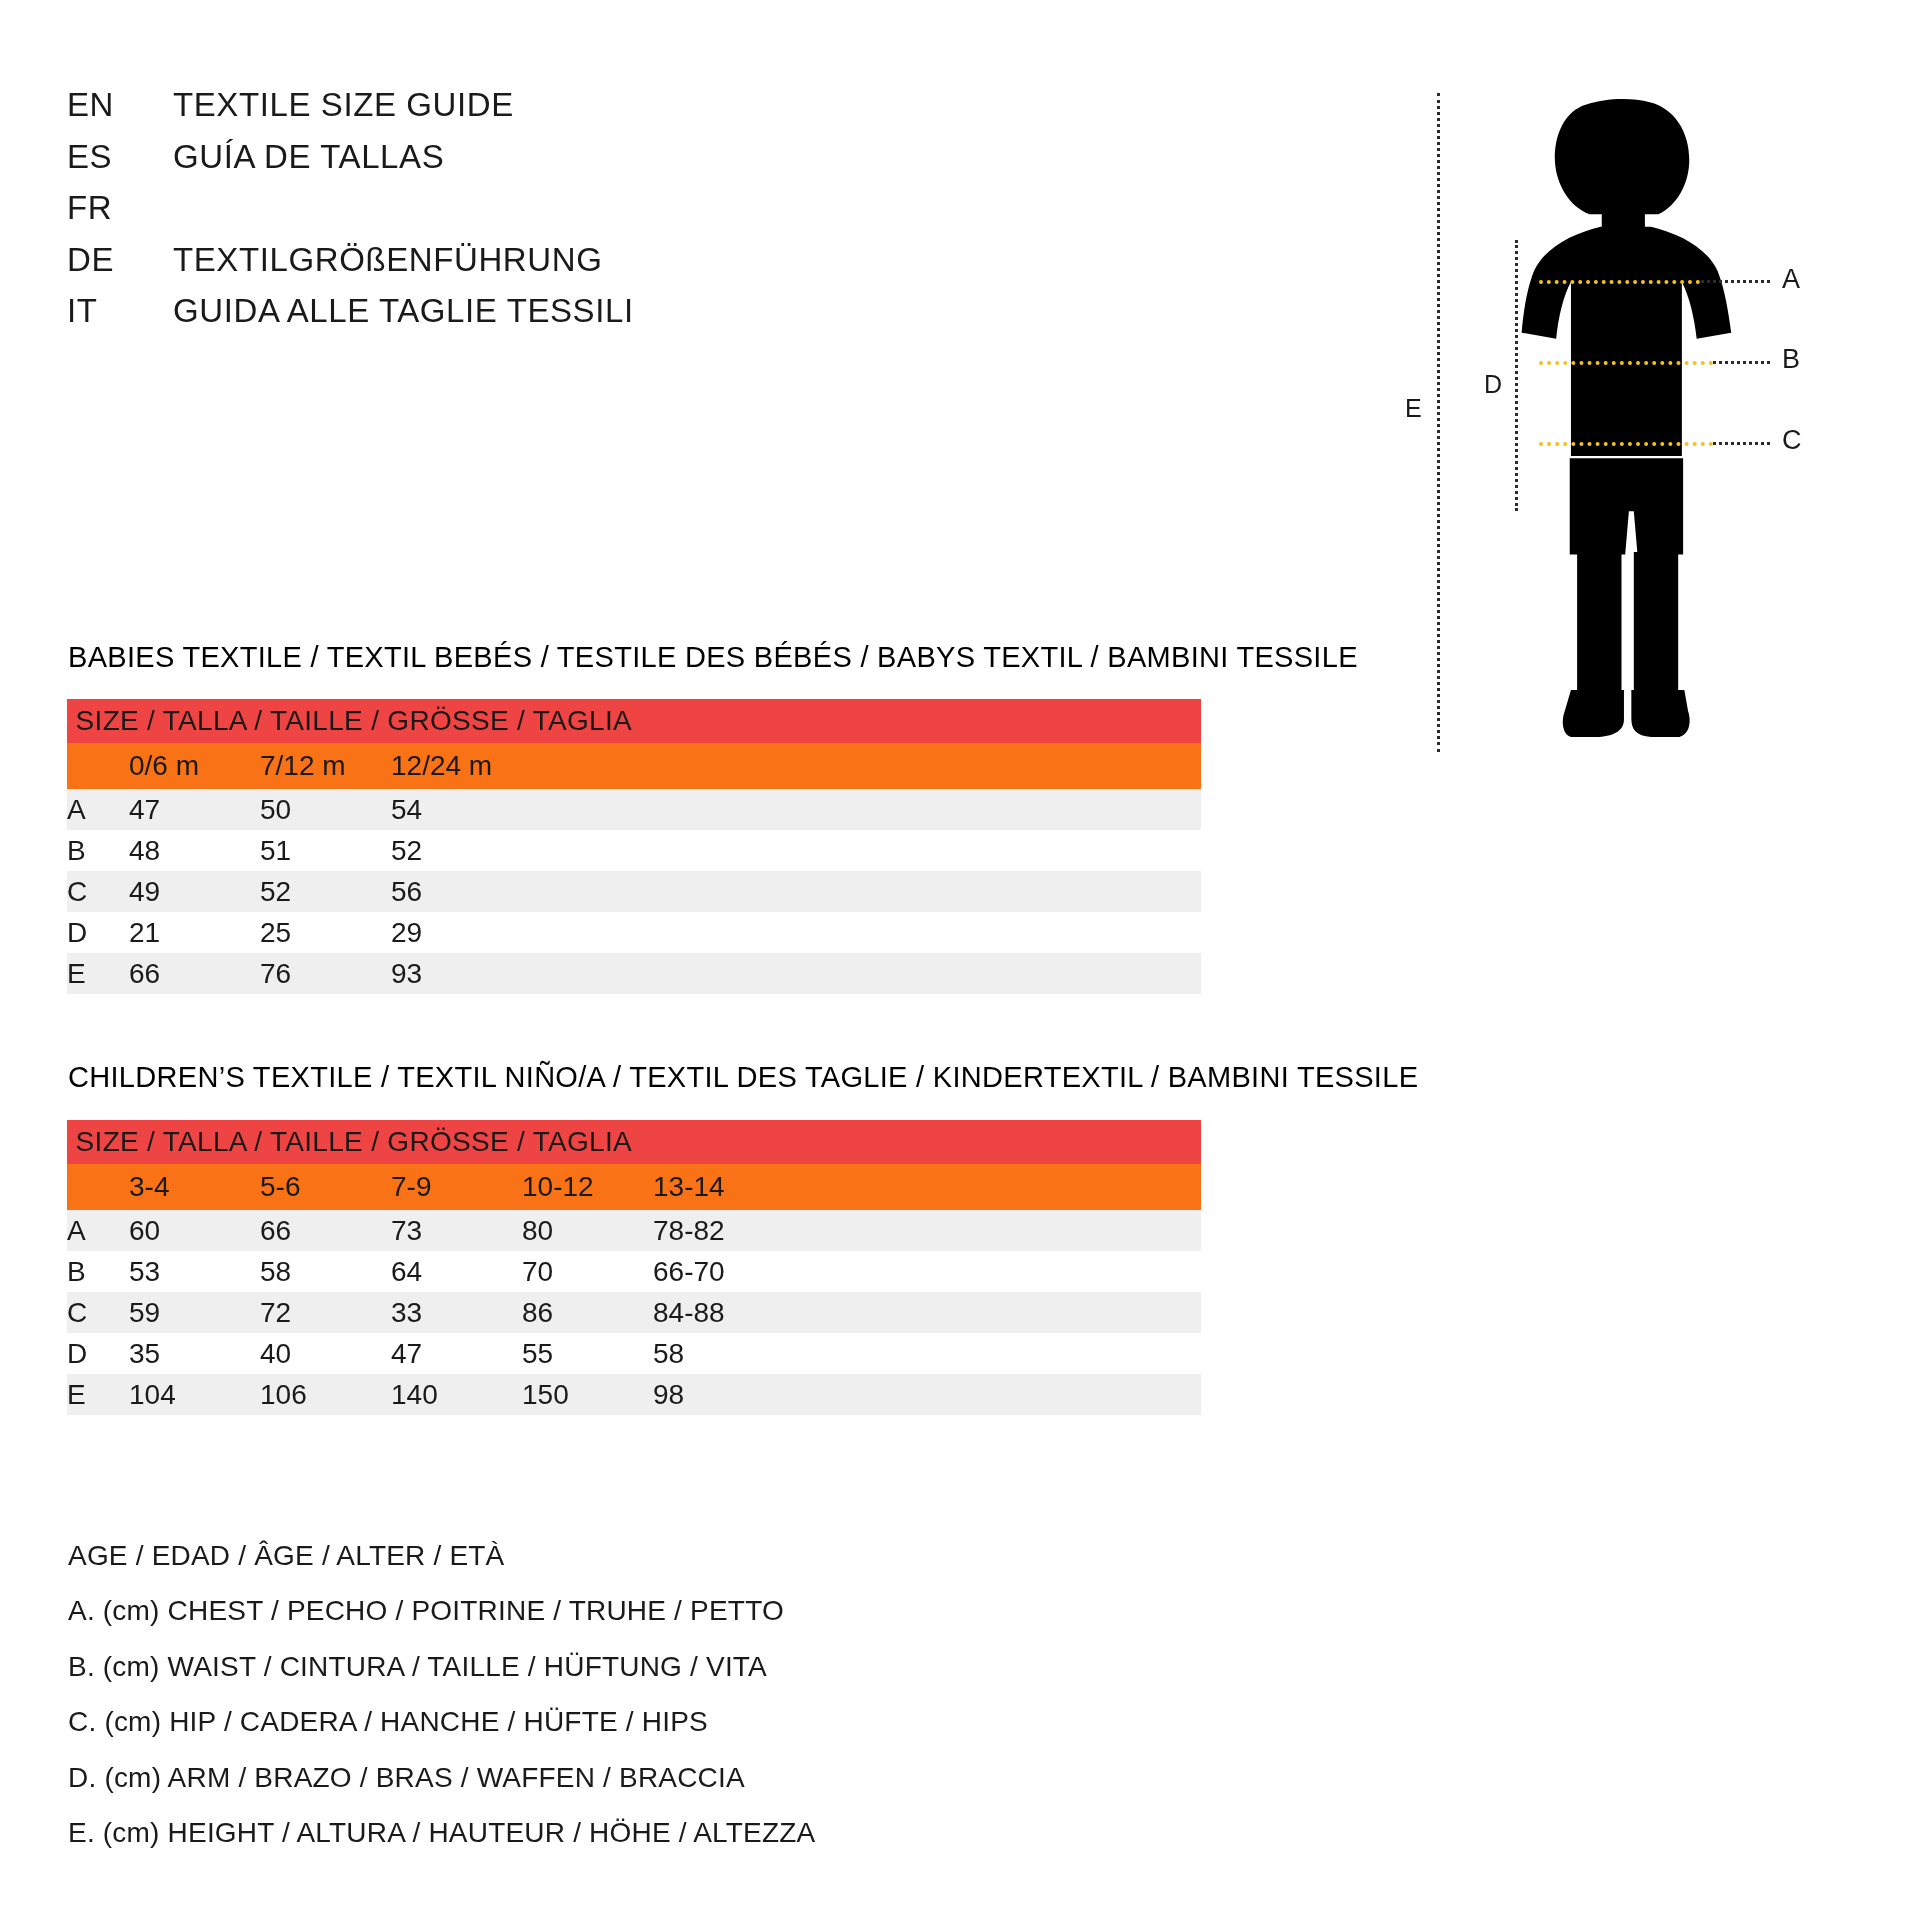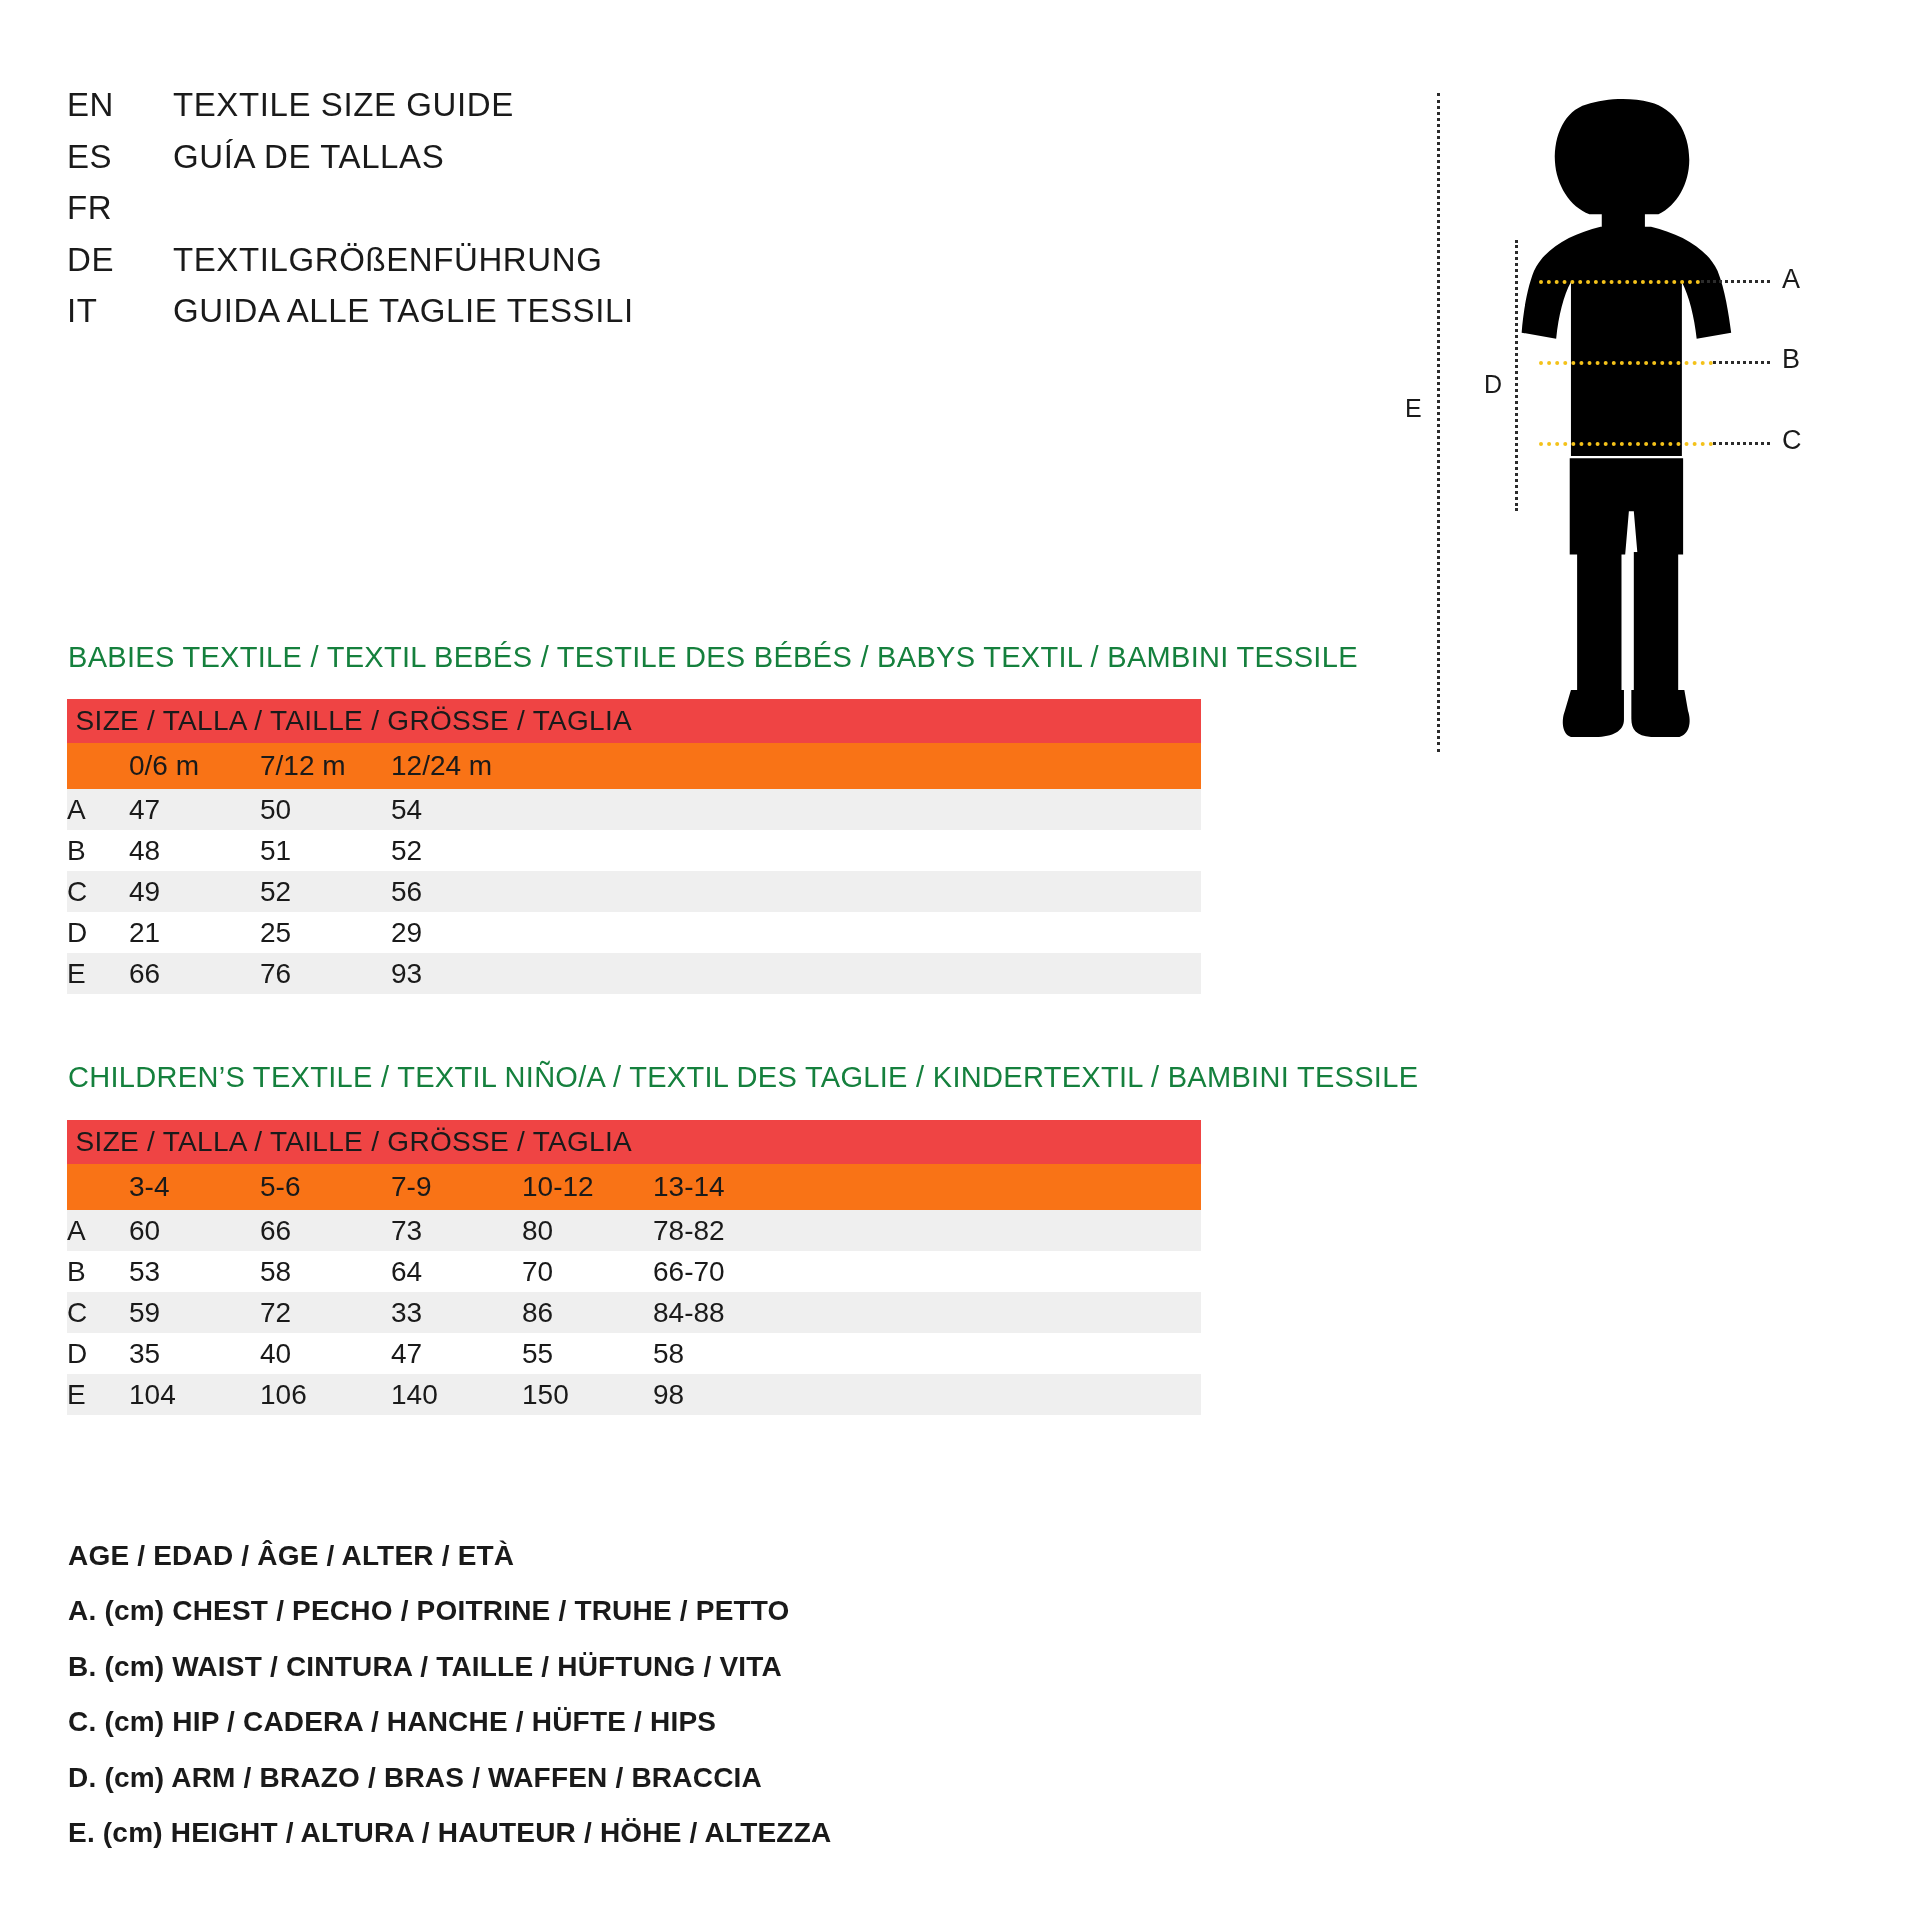--- a/index.html
+++ b/index.html
@@ -99,21 +99,21 @@
   }
   .hlabel-a { left: 377px; top: 190px; }
   .hlabel-b { left: 377px; top: 270px; }
   .hlabel-c { left: 377px; top: 351px; }
 
   
   .section-title {
     position: absolute;
     font-size: 29px;
     letter-spacing: 0.3px;
-    color: #15803d;
+    color: #000000;
     white-space: nowrap;
   }
   #babies-title { left: 68px; top: 641px; }
   #children-title { left: 68px; top: 1061px; }
 
   
   .size-table {
     position: absolute;
     border-collapse: collapse;
     font-size: 28px;
@@ -156,21 +156,20 @@
   #children-table col.cv { width: 131px; }
 
   .num-pad { padding-left: 6.2px; }
 
   
   .legend {
     position: absolute;
     left: 68px;
     top: 1540px;
     width: 1232px;
-    font-weight: bold;
   }
   .legend-line {
     font-size: 28px;
     letter-spacing: 0.2px;
     color: #1a1a1a;
     margin-bottom: 23.4px;
     white-space: nowrap;
   }
 </style>
 </head>

